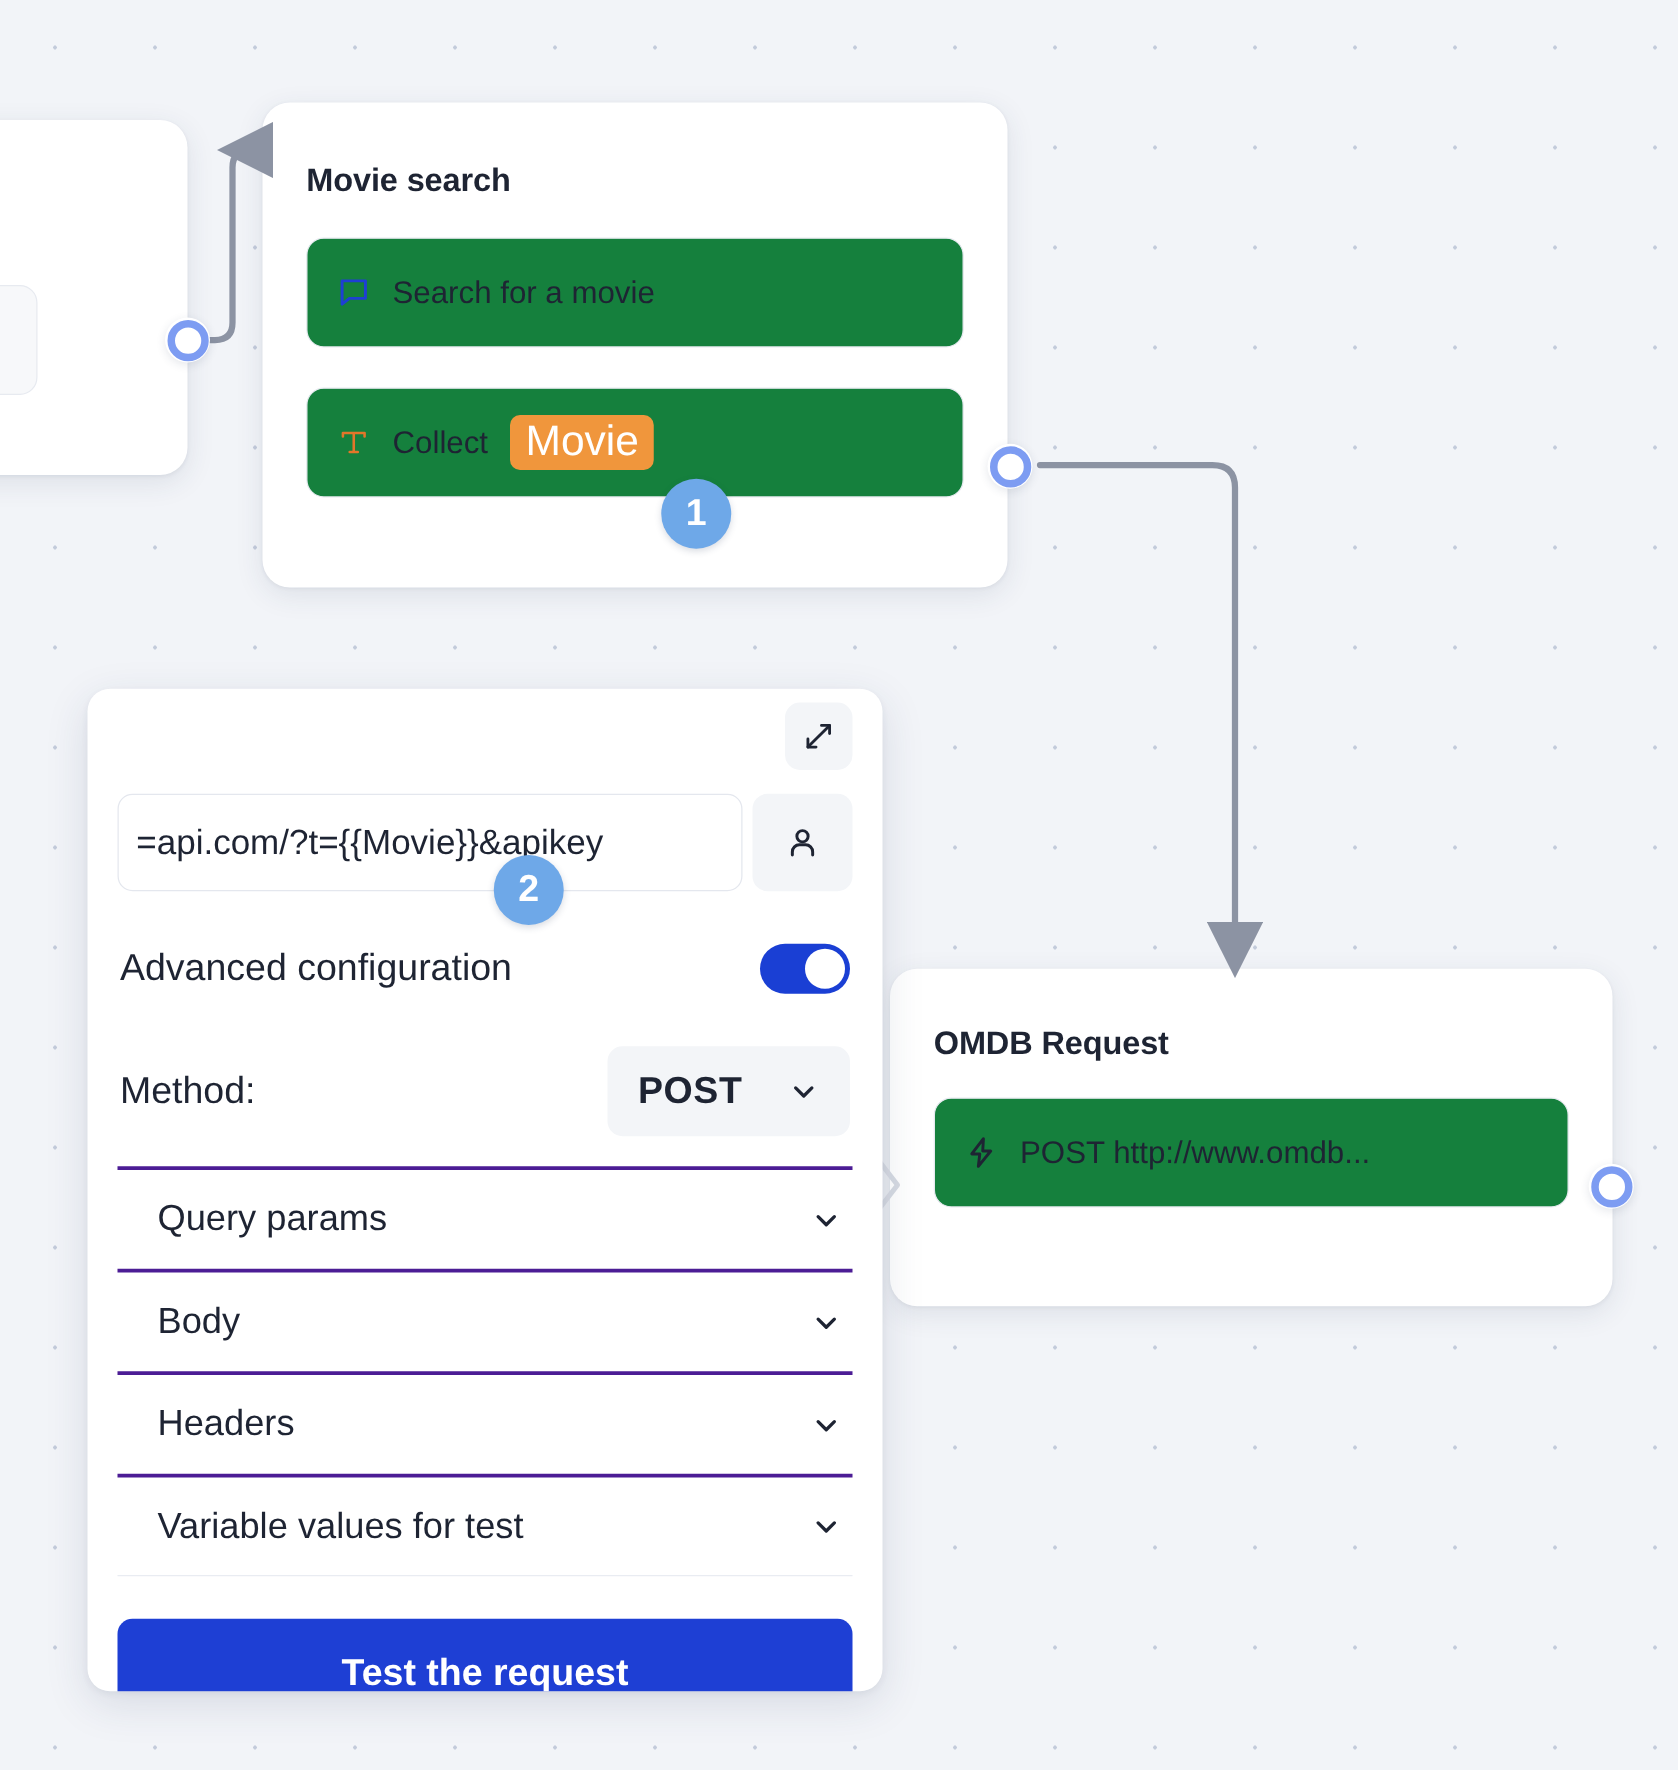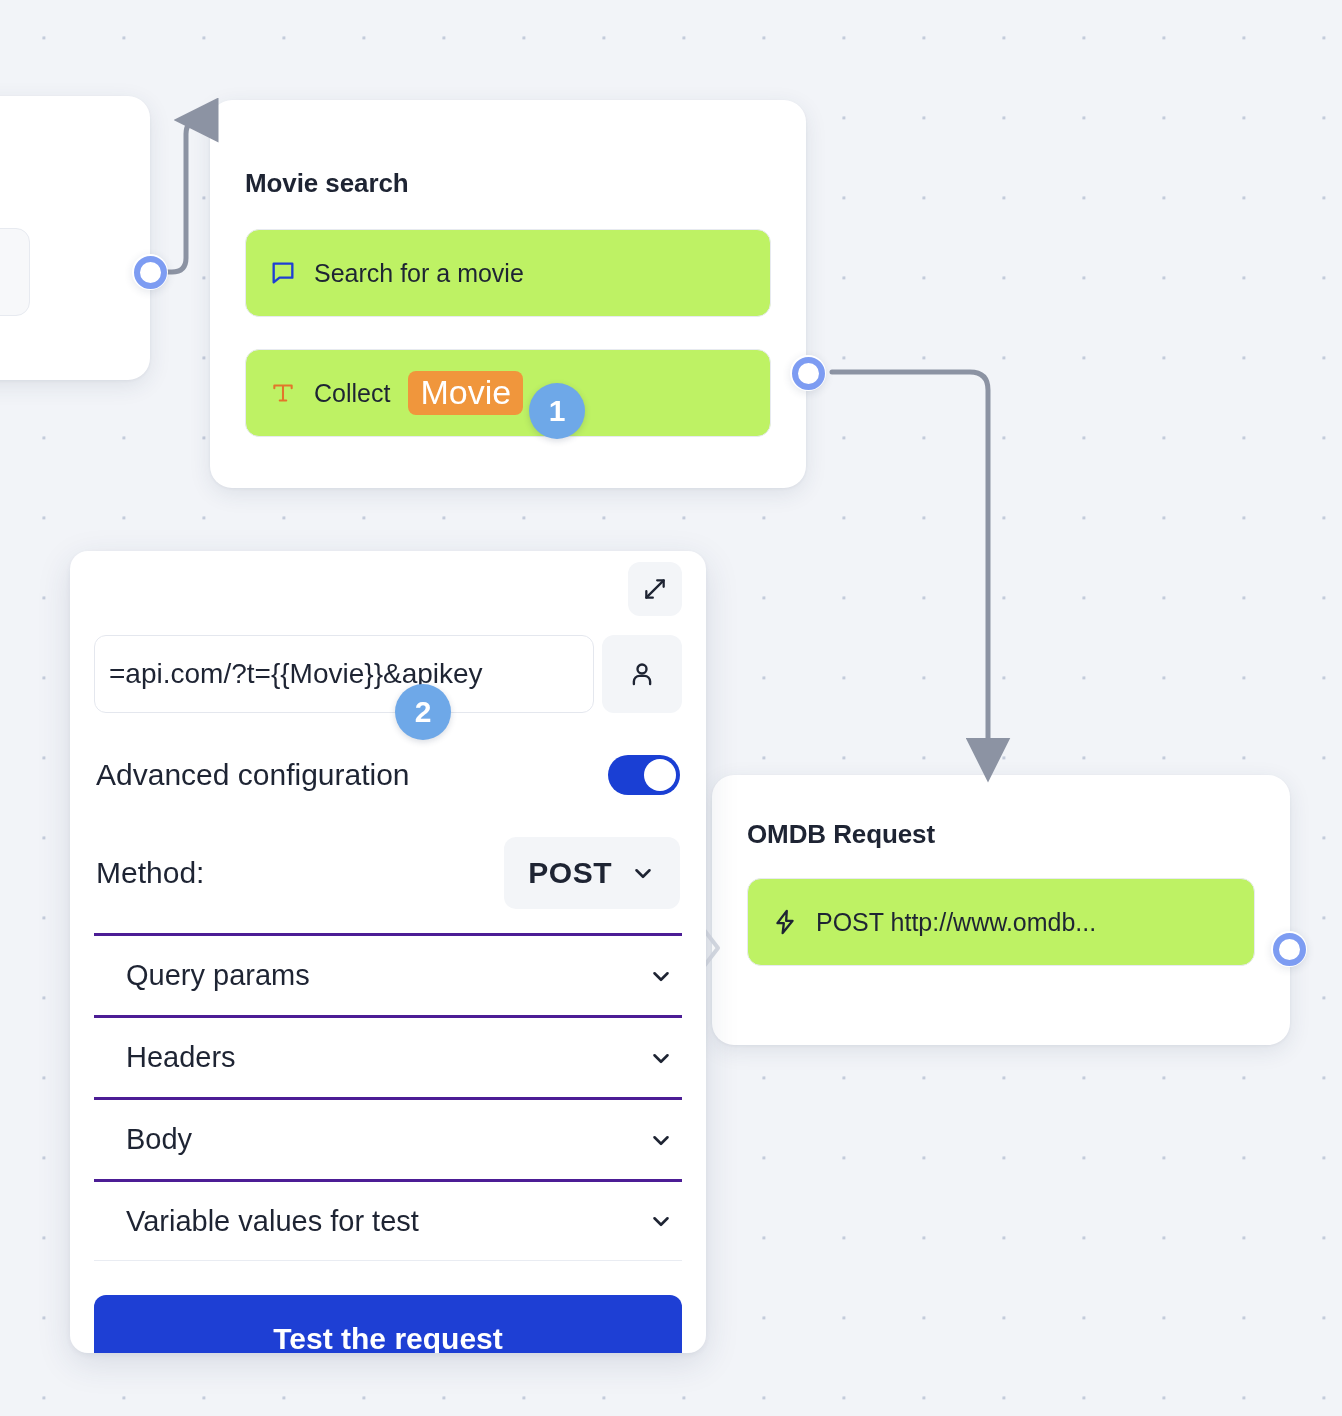--- a/index.html
+++ b/index.html
@@ -39,21 +39,21 @@
     font-size: 26px;
     font-weight: 700;
     color: #1e2433;
     letter-spacing: -0.1px;
   }
 
   .node-row {
     display: flex;
     align-items: center;
     gap: 16px;
-    background: #bef264;
+    background: #15803d;
     border: 1px solid #e7eaf0;
     border-radius: 14px;
     padding: 0 22px;
     height: 88px;
     font-size: 25px;
     color: #1e2433;
   }
 
   .row-icon {
     flex: 0 0 auto;
@@ -79,24 +79,24 @@
     width: 230px;
     height: 88px;
     background: #f7f8fa;
     border: 1px solid #e7eaf0;
     border-radius: 14px;
   }
 
   
   #node-movie-search {
     left: 210px;
-    top: 100px;
+    top: 82px;
     width: 596px;
     height: 388px;
-    padding: 68px 35px;
+    padding: 47px 35px;
   }
   #node-movie-search .node-title { margin-bottom: 30px; }
   #node-movie-search .node-row + .node-row { margin-top: 32px; align-items: center; }
 
   .chip-movie {
     display: inline-block;
     background: #f0963c;
     color: #ffffff;
     border-radius: 8px;
     padding: 4px 12px 6px;
@@ -266,21 +266,21 @@
     display: flex;
     align-items: center;
     justify-content: space-between;
     margin-top: 42px;
     padding: 0 2px;
   }
   .method-label { font-size: 30px; color: #1e2433; }
   .method-select {
     display: flex;
     align-items: center;
-    gap: 18px;
+    gap: 36px;
     background: #f3f5f8;
     border-radius: 12px;
     padding: 0 24px;
     height: 72px;
     cursor: pointer;
   }
   .method-value {
     font-size: 30px;
     font-weight: 700;
     color: #1e2433;
@@ -418,28 +418,28 @@
   <div class="accordion">
 
     <div class="acc-item">
       <span class="acc-label">Query params</span>
       <svg class="chev" viewBox="0 0 24 24" fill="none" stroke="#1e2433" stroke-width="2.4" stroke-linecap="round" stroke-linejoin="round">
         <path d="M6 9.5 L12 15.5 L18 9.5"></path>
       </svg>
     </div>
 
     <div class="acc-item">
-      <span class="acc-label">Headers</span>
+      <span class="acc-label">Body</span>
       <svg class="chev" viewBox="0 0 24 24" fill="none" stroke="#1e2433" stroke-width="2.4" stroke-linecap="round" stroke-linejoin="round">
         <path d="M6 9.5 L12 15.5 L18 9.5"></path>
       </svg>
     </div>
 
     <div class="acc-item">
-      <span class="acc-label">Body</span>
+      <span class="acc-label">Headers</span>
       <svg class="chev" viewBox="0 0 24 24" fill="none" stroke="#1e2433" stroke-width="2.4" stroke-linecap="round" stroke-linejoin="round">
         <path d="M6 9.5 L12 15.5 L18 9.5"></path>
       </svg>
     </div>
 
     <div class="acc-item">
       <span class="acc-label">Variable values for test</span>
       <svg class="chev" viewBox="0 0 24 24" fill="none" stroke="#1e2433" stroke-width="2.4" stroke-linecap="round" stroke-linejoin="round">
         <path d="M6 9.5 L12 15.5 L18 9.5"></path>
       </svg>

